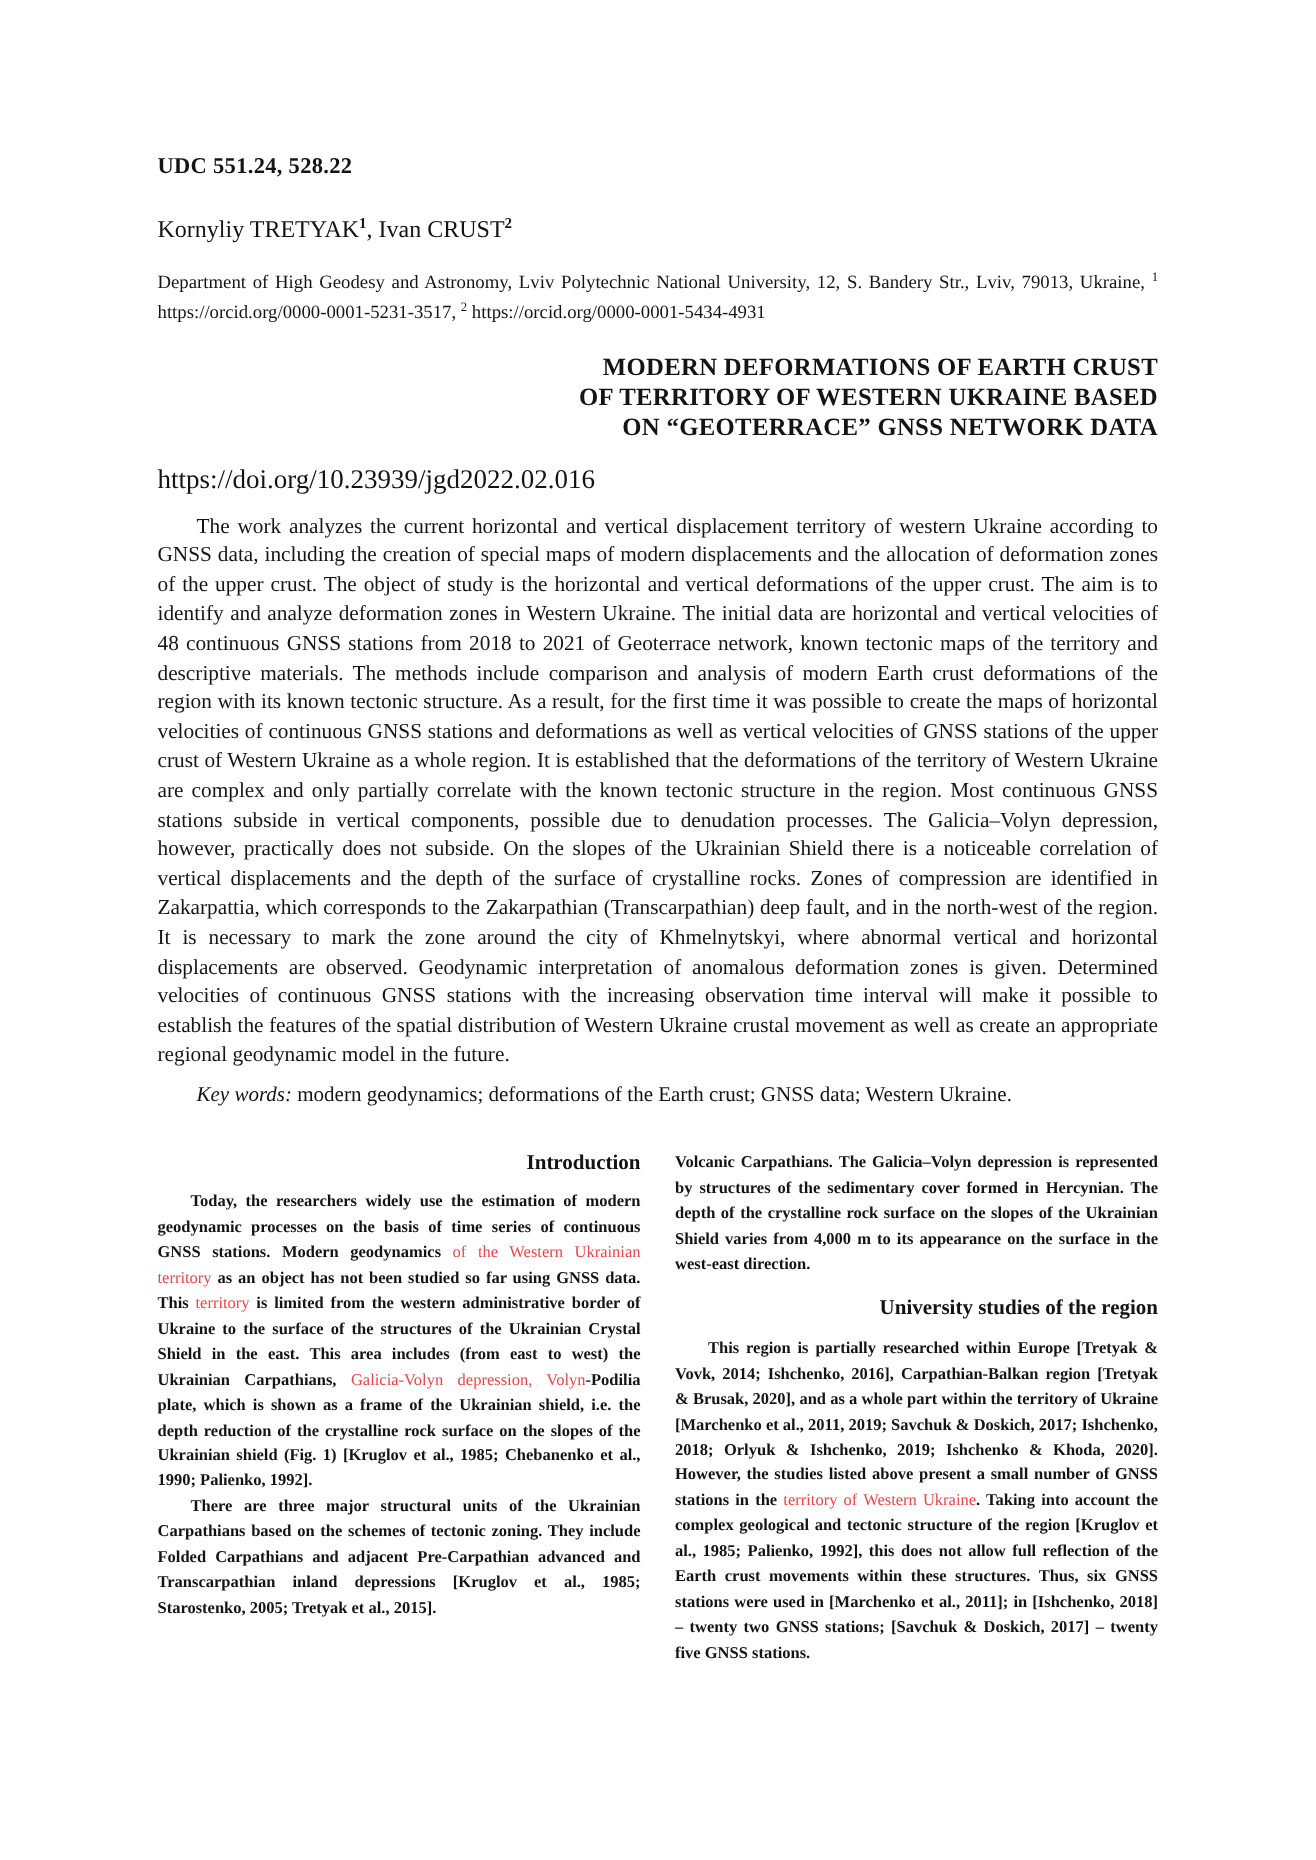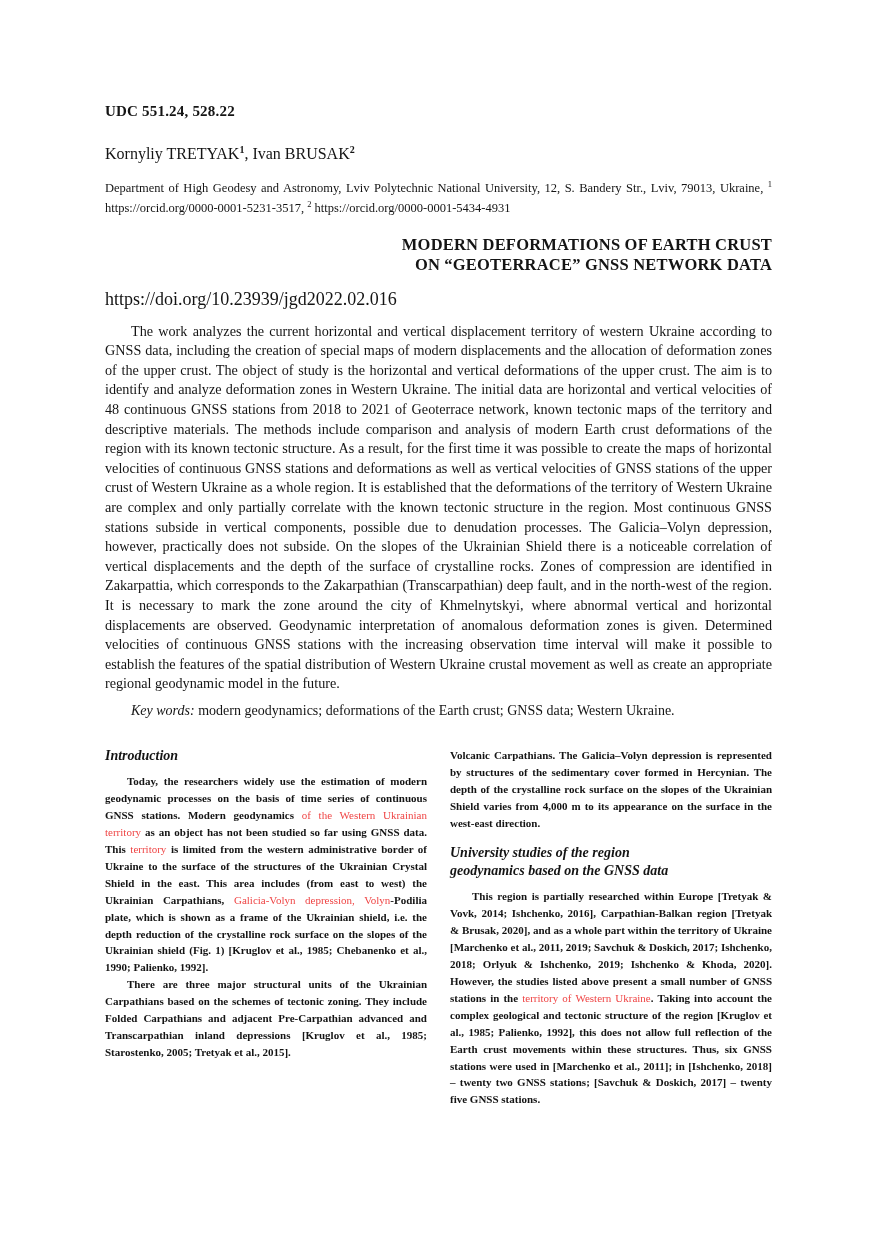--- a/index.html
+++ b/index.html
@@ -63,22 +63,21 @@
     font-weight: bold;
   }
   .cpar.indent { text-indent: 22px; }
   .seg-bold { font-weight: bold; }
   .seg-light { font-weight: normal; color: #ef4444; }
   .sec-head {
     margin: 0 0 9px 0;
     font-size: 14px;
     line-height: 17.5px;
     font-weight: bold;
-    font-style: italic;
-    text-align: left;
+    text-align: right;
   }
   .sec-head.mid { margin-top: 13px; }
   .footer {
     position: absolute;
     left: 105px;
     right: 105px;
     top: 1186px;
     display: flex;
     justify-content: space-between;
     align-items: flex-start;
@@ -97,46 +96,46 @@
   }
 </style>
 </head>
 <body>
 
 <div class="page">
   <div class="content">
 
     <div class="udc">UDC 551.24, 528.22</div>
 
-    <div class="authors"><span>Kornyliy TRETYAK</span><sup>1</sup><span>, Ivan BRUSAK</span><sup>2</sup></div>
+    <div class="authors"><span>Kornyliy TRETYAK</span><sup>1</sup><span>, Ivan CRUST</span><sup>2</sup></div>
 
     <p class="affiliation"><span>Department of High Geodesy and Astronomy, Lviv Polytechnic National University, 12, S. Bandery Str., Lviv, 79013, Ukraine, </span><sup>1</sup><span> https://orcid.org/0000-0001-5231-3517, </span><sup>2</sup><span> https://orcid.org/0000-0001-5434-4931</span></p>
 
     <h1 class="title">
       <div>MODERN DEFORMATIONS OF EARTH CRUST</div>
+      <div>OF TERRITORY OF WESTERN UKRAINE BASED</div>
       <div>ON “GEOTERRACE” GNSS NETWORK DATA</div>
     </h1>
 
     <div class="doi">https://doi.org/10.23939/jgd2022.02.016</div>
 
     <p class="abstract">The work analyzes the current horizontal and vertical displacement territory of western Ukraine according to GNSS data, including the creation of special maps of modern displacements and the allocation of deformation zones of the upper crust. The object of study is the horizontal and vertical deformations of the upper crust. The aim is to identify and analyze deformation zones in Western Ukraine. The initial data are horizontal and vertical velocities of 48 continuous GNSS stations from 2018 to 2021 of Geoterrace network, known tectonic maps of the territory and descriptive materials. The methods include comparison and analysis of modern Earth crust deformations of the region with its known tectonic structure. As a result, for the first time it was possible to create the maps of horizontal velocities of continuous GNSS stations and deformations as well as vertical velocities of GNSS stations of the upper crust of Western Ukraine as a whole region. It is established that the deformations of the territory of Western Ukraine are complex and only partially correlate with the known tectonic structure in the region. Most continuous GNSS stations subside in vertical components, possible due to denudation processes. The Galicia–Volyn depression, however, practically does not subside. On the slopes of the Ukrainian Shield there is a noticeable correlation of vertical displacements and the depth of the surface of crystalline rocks. Zones of compression are identified in Zakarpattia, which corresponds to the Zakarpathian (Transcarpathian) deep fault, and in the north-west of the region. It is necessary to mark the zone around the city of Khmelnytskyi, where abnormal vertical and horizontal displacements are observed. Geodynamic interpretation of anomalous deformation zones is given. Determined velocities of continuous GNSS stations with the increasing observation time interval will make it possible to establish the features of the spatial distribution of Western Ukraine crustal movement as well as create an appropriate regional geodynamic model in the future.</p>
 
     <p class="keywords"><i>Key words:</i><span> modern geodynamics; deformations of the Earth crust; GNSS data; Western Ukraine.</span></p>
 
     <div class="columns">
       <div class="col">
         <h3 class="sec-head">Introduction</h3>
         <p class="cpar indent"><span class="seg-bold">Today, the researchers widely use the estimation of modern geodynamic processes on the basis of time series of continuous GNSS stations. Modern geodynamics </span><span class="seg-light">of the Western Ukrainian territory </span><span class="seg-bold">as an object has not been studied so far using GNSS data. This </span><span class="seg-light">territory </span><span class="seg-bold">is limited from the western administrative border of Ukraine to the surface of the structures of the Ukrainian Crystal Shield in the east. This area includes (from east to west) the Ukrainian Carpathians, </span><span class="seg-light">Galicia-Volyn depression, Volyn</span><span class="seg-bold">-Podilia plate, which is shown as a frame of the Ukrainian shield, i.e. the depth reduction of the crystalline rock surface on the slopes of the Ukrainian shield (Fig. 1) [Kruglov et al., 1985; Chebanenko et al., 1990; Palienko, 1992].</span></p>
         <p class="cpar indent">There are three major structural units of the Ukrainian Carpathians based on the schemes of tectonic zoning. They include Folded Carpathians and adjacent Pre-Carpathian advanced and Transcarpathian inland depressions [Kruglov et al., 1985; Starostenko, 2005; Tretyak et al., 2015].</p>
       </div>
       <div class="col">
         <p class="cpar">Volcanic Carpathians. The Galicia–Volyn depression is represented by structures of the sedimentary cover formed in Hercynian. The depth of the crystalline rock surface on the slopes of the Ukrainian Shield varies from 4,000 m to its appearance on the surface in the west-east direction.</p>
         <h3 class="sec-head mid">
           <div>University studies of the region</div>
-          <div>geodynamics based on the GNSS data</div>
         </h3>
         <p class="cpar indent"><span class="seg-bold">This region is partially researched within Europe [Tretyak &amp; Vovk, 2014; Ishchenko, 2016], Carpathian-Balkan region [Tretyak &amp; Brusak, 2020], and as a whole part within the territory of Ukraine [Marchenko et al., 2011, 2019; Savchuk &amp; Doskich, 2017; Ishchenko, 2018; Orlyuk &amp; Ishchenko, 2019; Ishchenko &amp; Khoda, 2020]. However, the studies listed above present a small number of GNSS stations in the </span><span class="seg-light">territory of Western Ukraine</span><span class="seg-bold">. Taking into account the complex geological and tectonic structure of the region [Kruglov et al., 1985; Palienko, 1992], this does not allow full reflection of the Earth crust movements within these structures. Thus, six GNSS stations were used in [Marchenko et al., 2011]; in [Ishchenko, 2018] – twenty two GNSS stations; [Savchuk &amp; Doskich, 2017] – twenty five GNSS stations.</span></p>
       </div>
     </div>
 
   </div>
 
   <div class="footer">
     <span class="pagenum">16</span>
     <span class="copyright">© Kornyliy Tretyak, Ivan Brusak</span>

